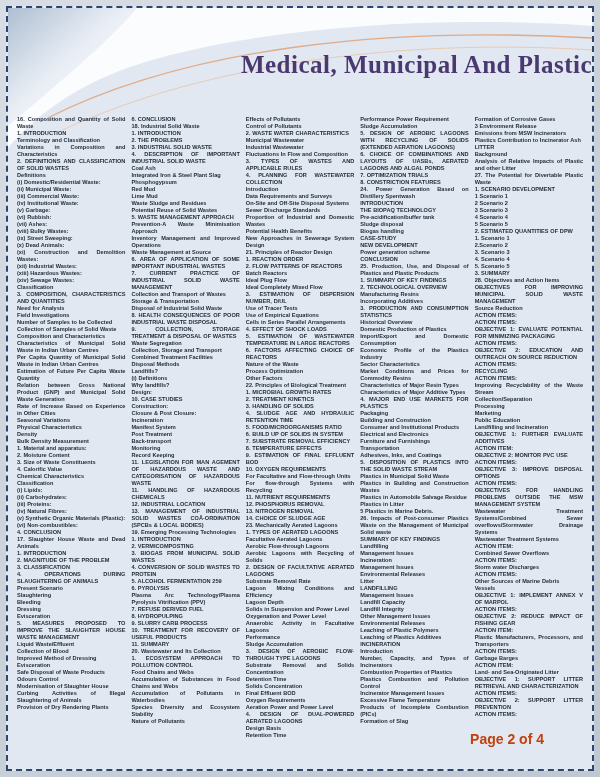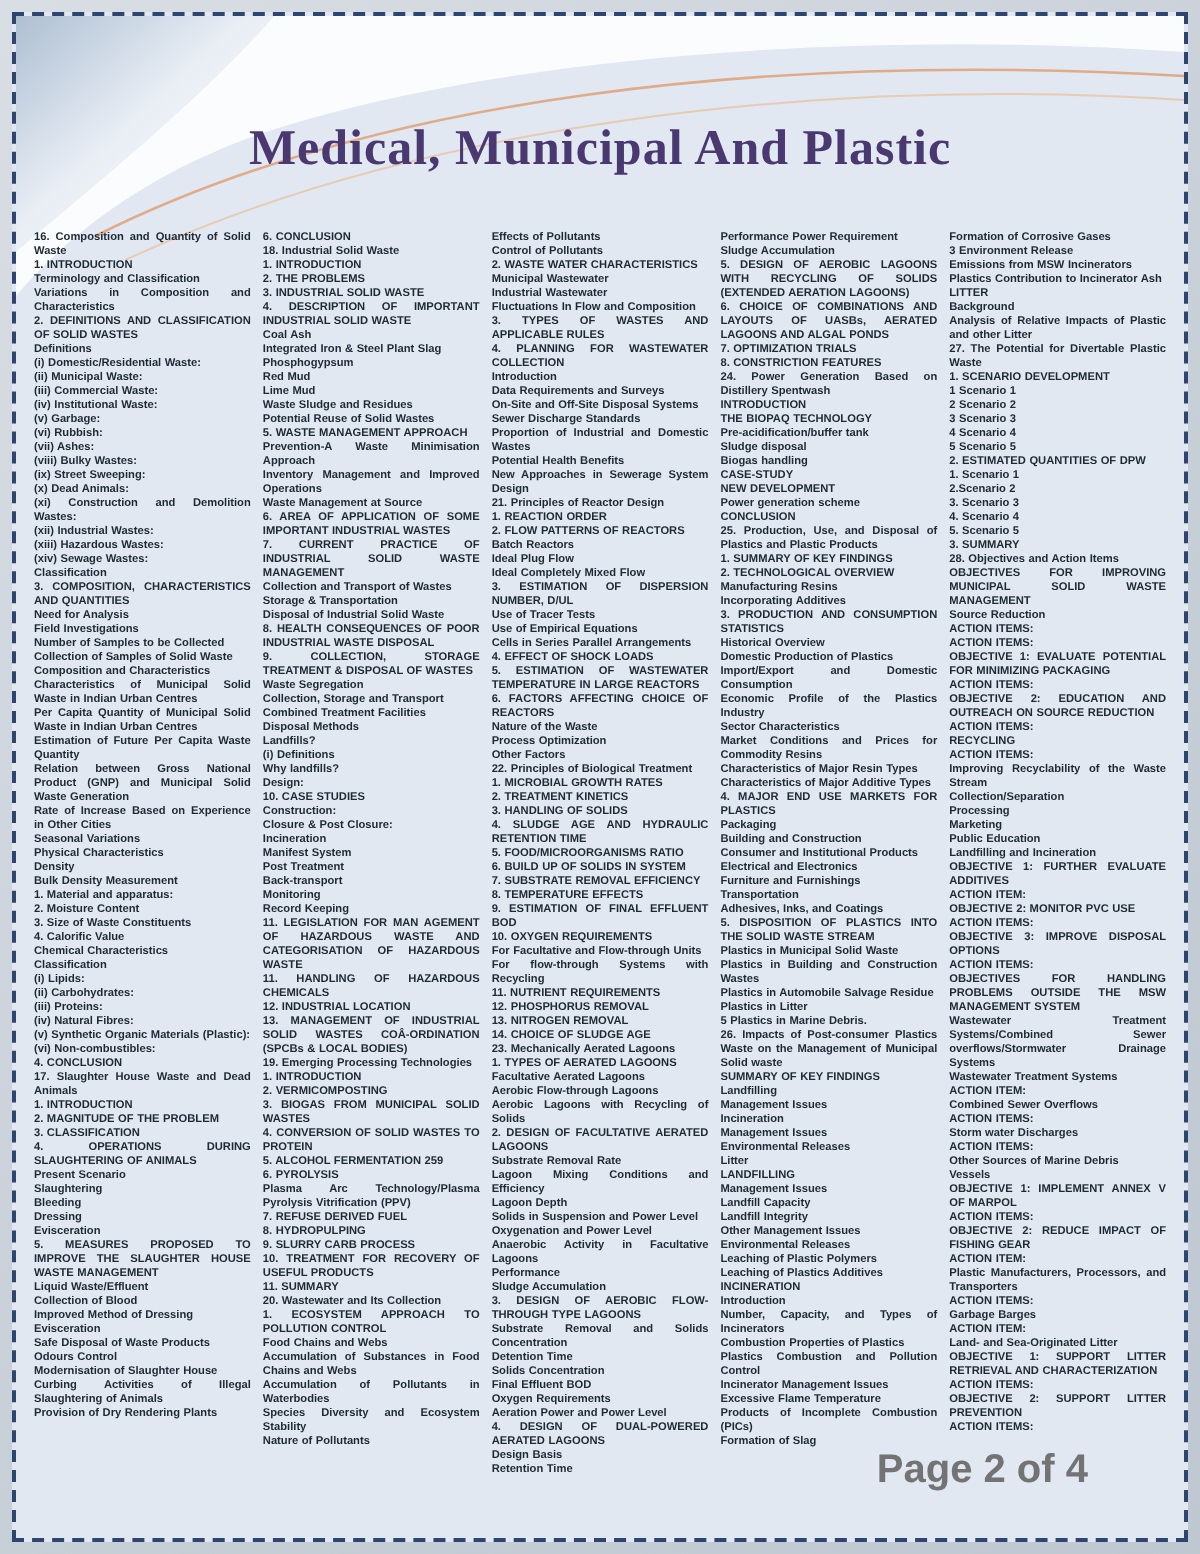--- a/index.html
+++ b/index.html
@@ -20,23 +20,23 @@
   }
   .deco {
     position: absolute;
     left: 0; top: 0;
     width: 100%;
     height: 150px;
     pointer-events: none;
   }
   .title-wrap {
     position: absolute;
-    left: 0; top: 52px;
+    left: 0; top: 42px;
     width: 100%;
-    text-align: center;
+    text-align: right;
     z-index: 2;
   }
   .title-line {
     font-family: "Liberation Serif", "DejaVu Serif", serif;
     font-weight: 700;
     font-size: 25px;
     line-height: 30px;
     color: #4a3870;
     letter-spacing: 0.5px;
   }
@@ -57,23 +57,23 @@
     line-height: 7px;
     font-weight: 700;
     color: #1e2936;
     text-align: justify;
     word-spacing: 0.2px;
   }
   .page-number {
     position: absolute;
     right: 48px;
     bottom: 22px;
-    font-size: 20px;
+    font-size: 14px;
     font-weight: 700;
-    color: #737373;
+    color: #c2410c;
     z-index: 3;
     font-family: "Liberation Sans", sans-serif;
   }
 </style>
 </head>
 <body>
 
 <div class="page">
 
   <svg class="deco" viewBox="0 0 588 150" preserveAspectRatio="none">

